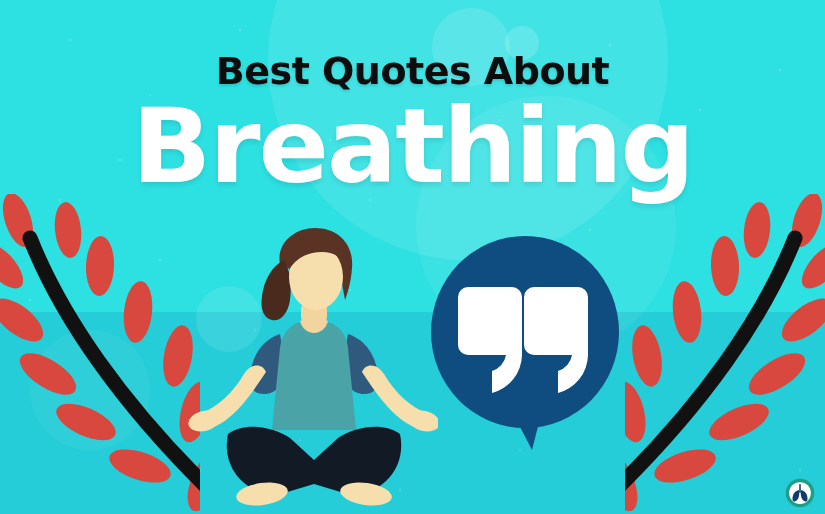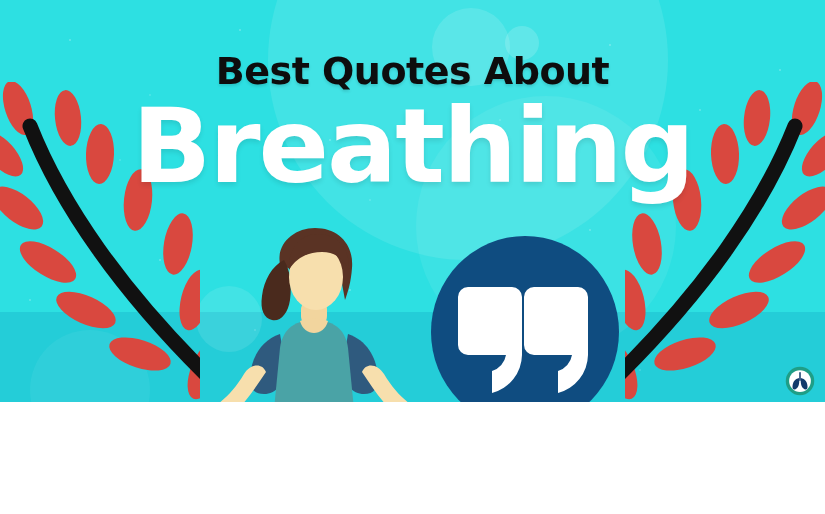--- a/index.html
+++ b/index.html
@@ -7,21 +7,21 @@
     padding: 0;
     background: #ffffff;
   }
   body {
     font-family: "Liberation Sans", sans-serif;
   }
 
   #banner {
     position: relative;
     width: 825px;
-    height: 402px;
+    height: 514px;
     overflow: hidden;
     background: #2ddfe1;
   }
 
   
   .bg-top {
     position: absolute;
     left: 0; top: 0;
     width: 825px; height: 312px;
     background: #2de0e2;

